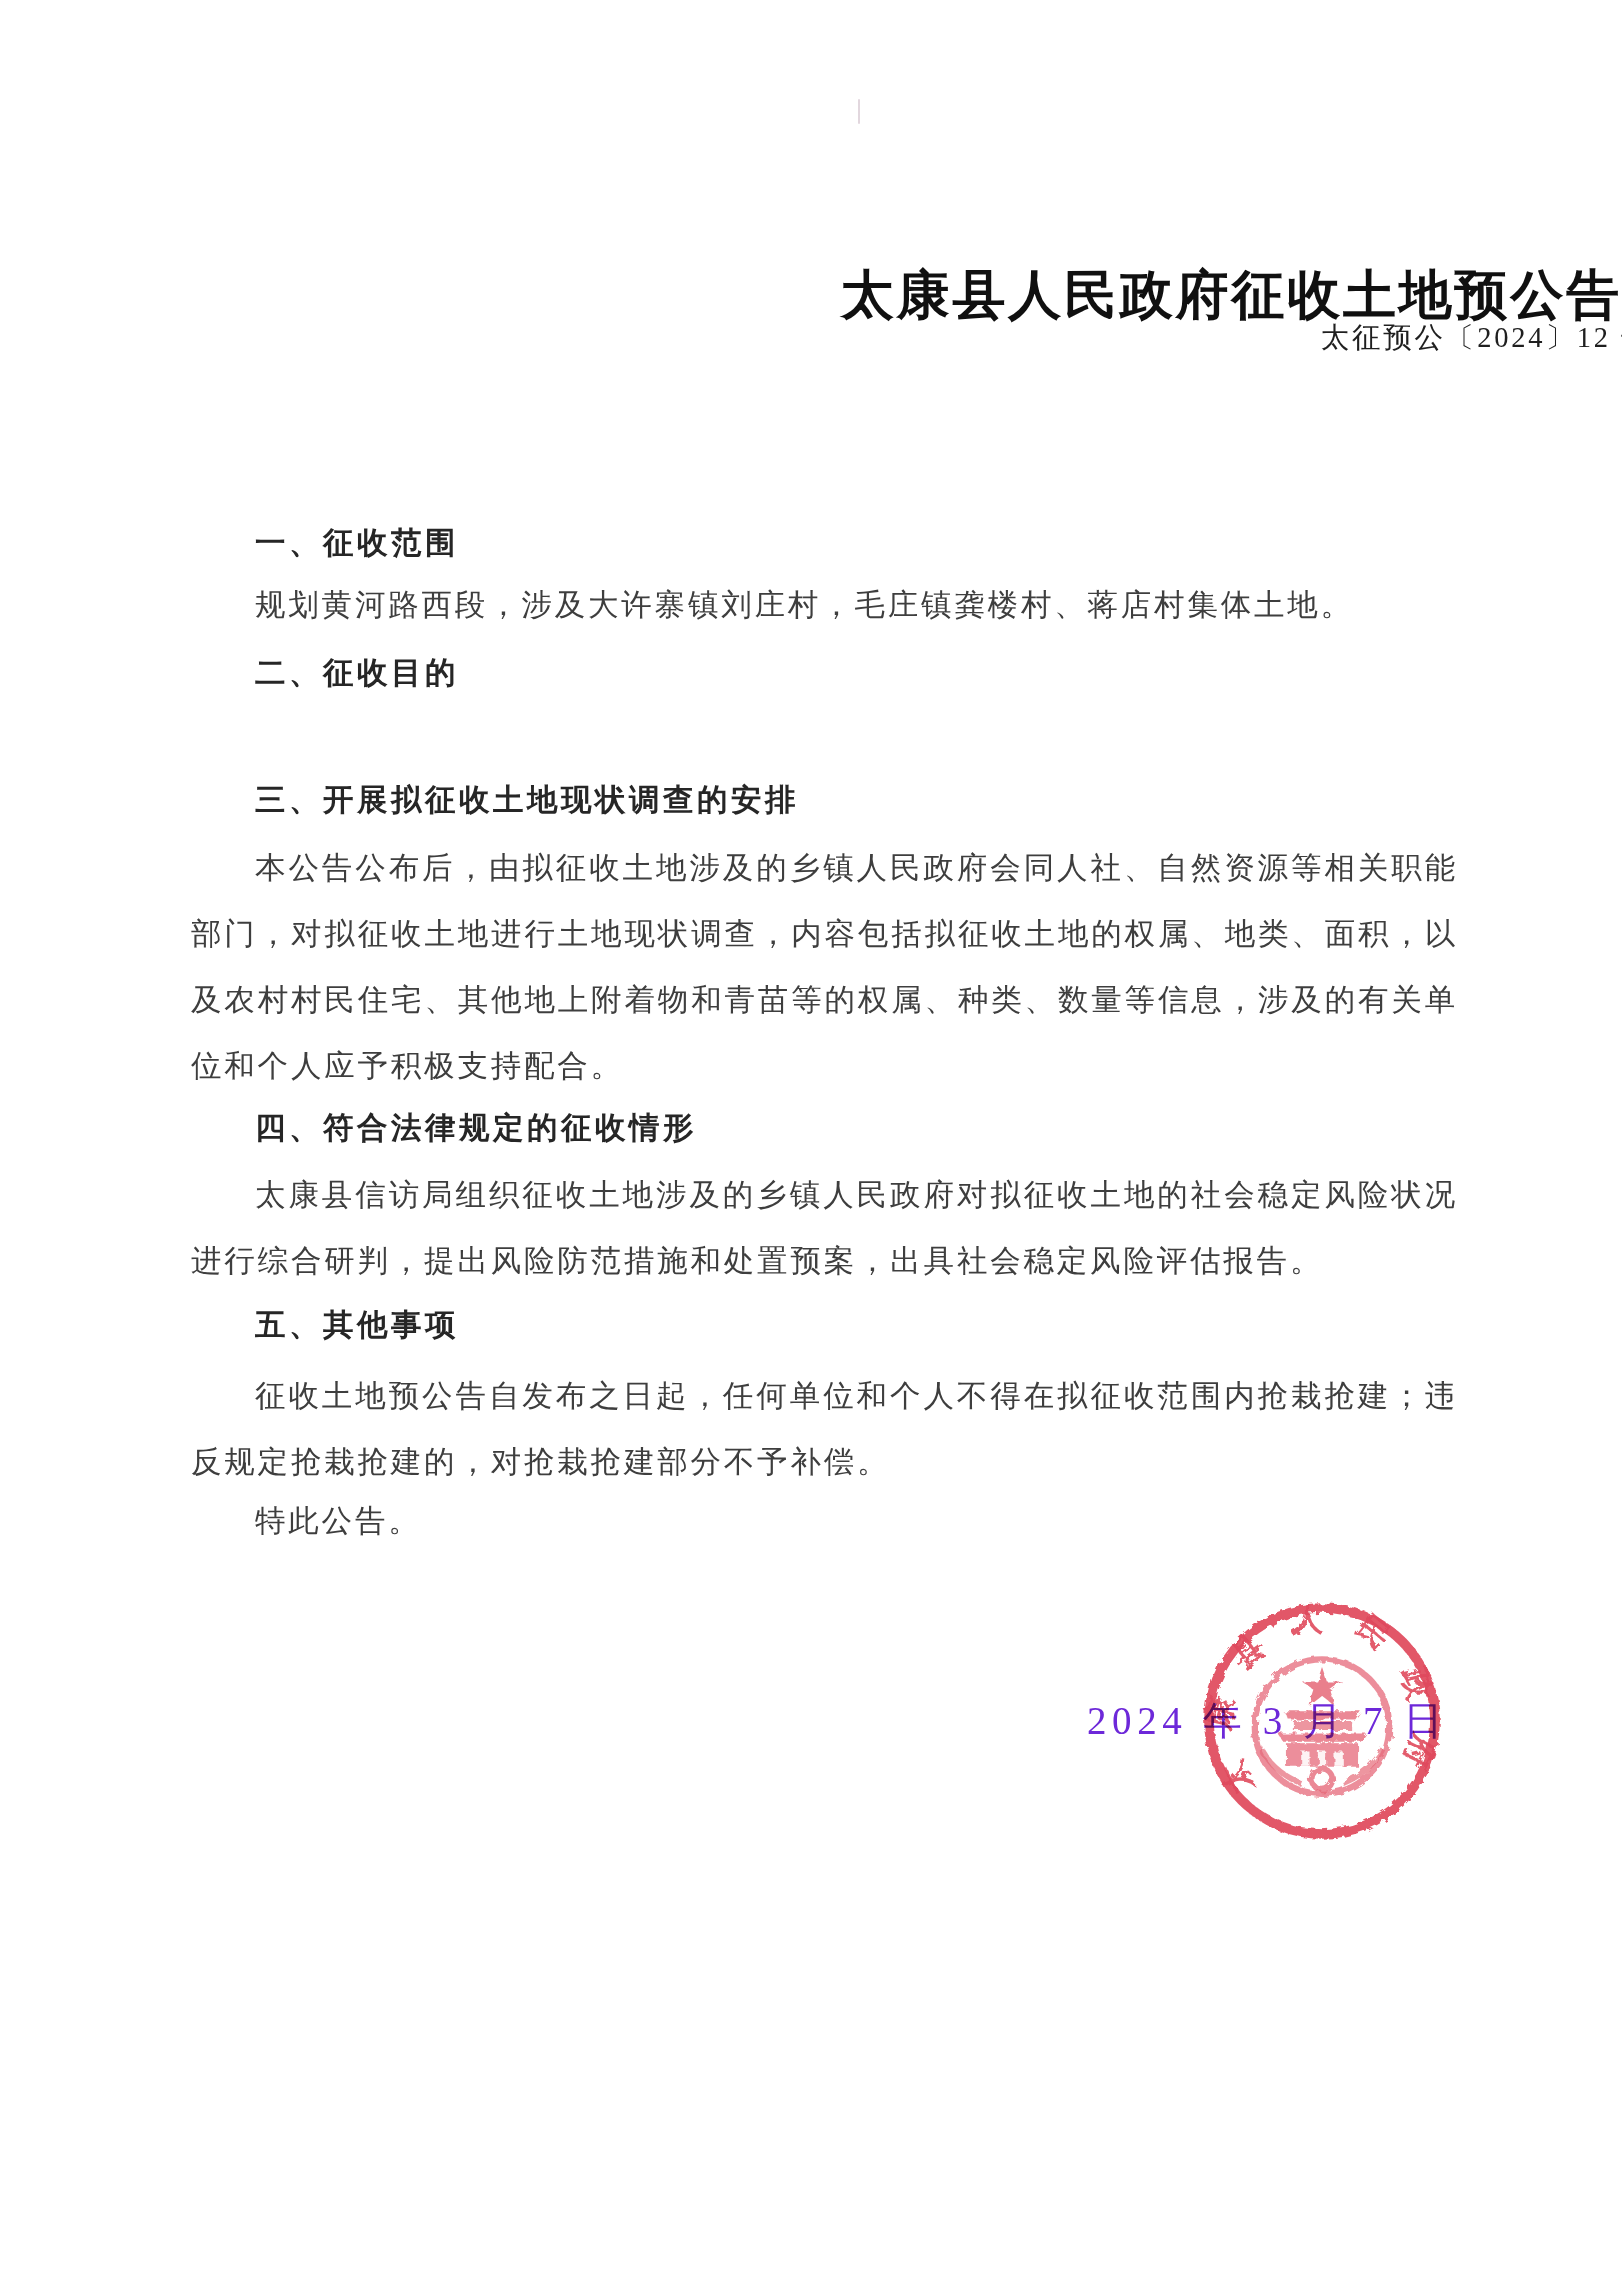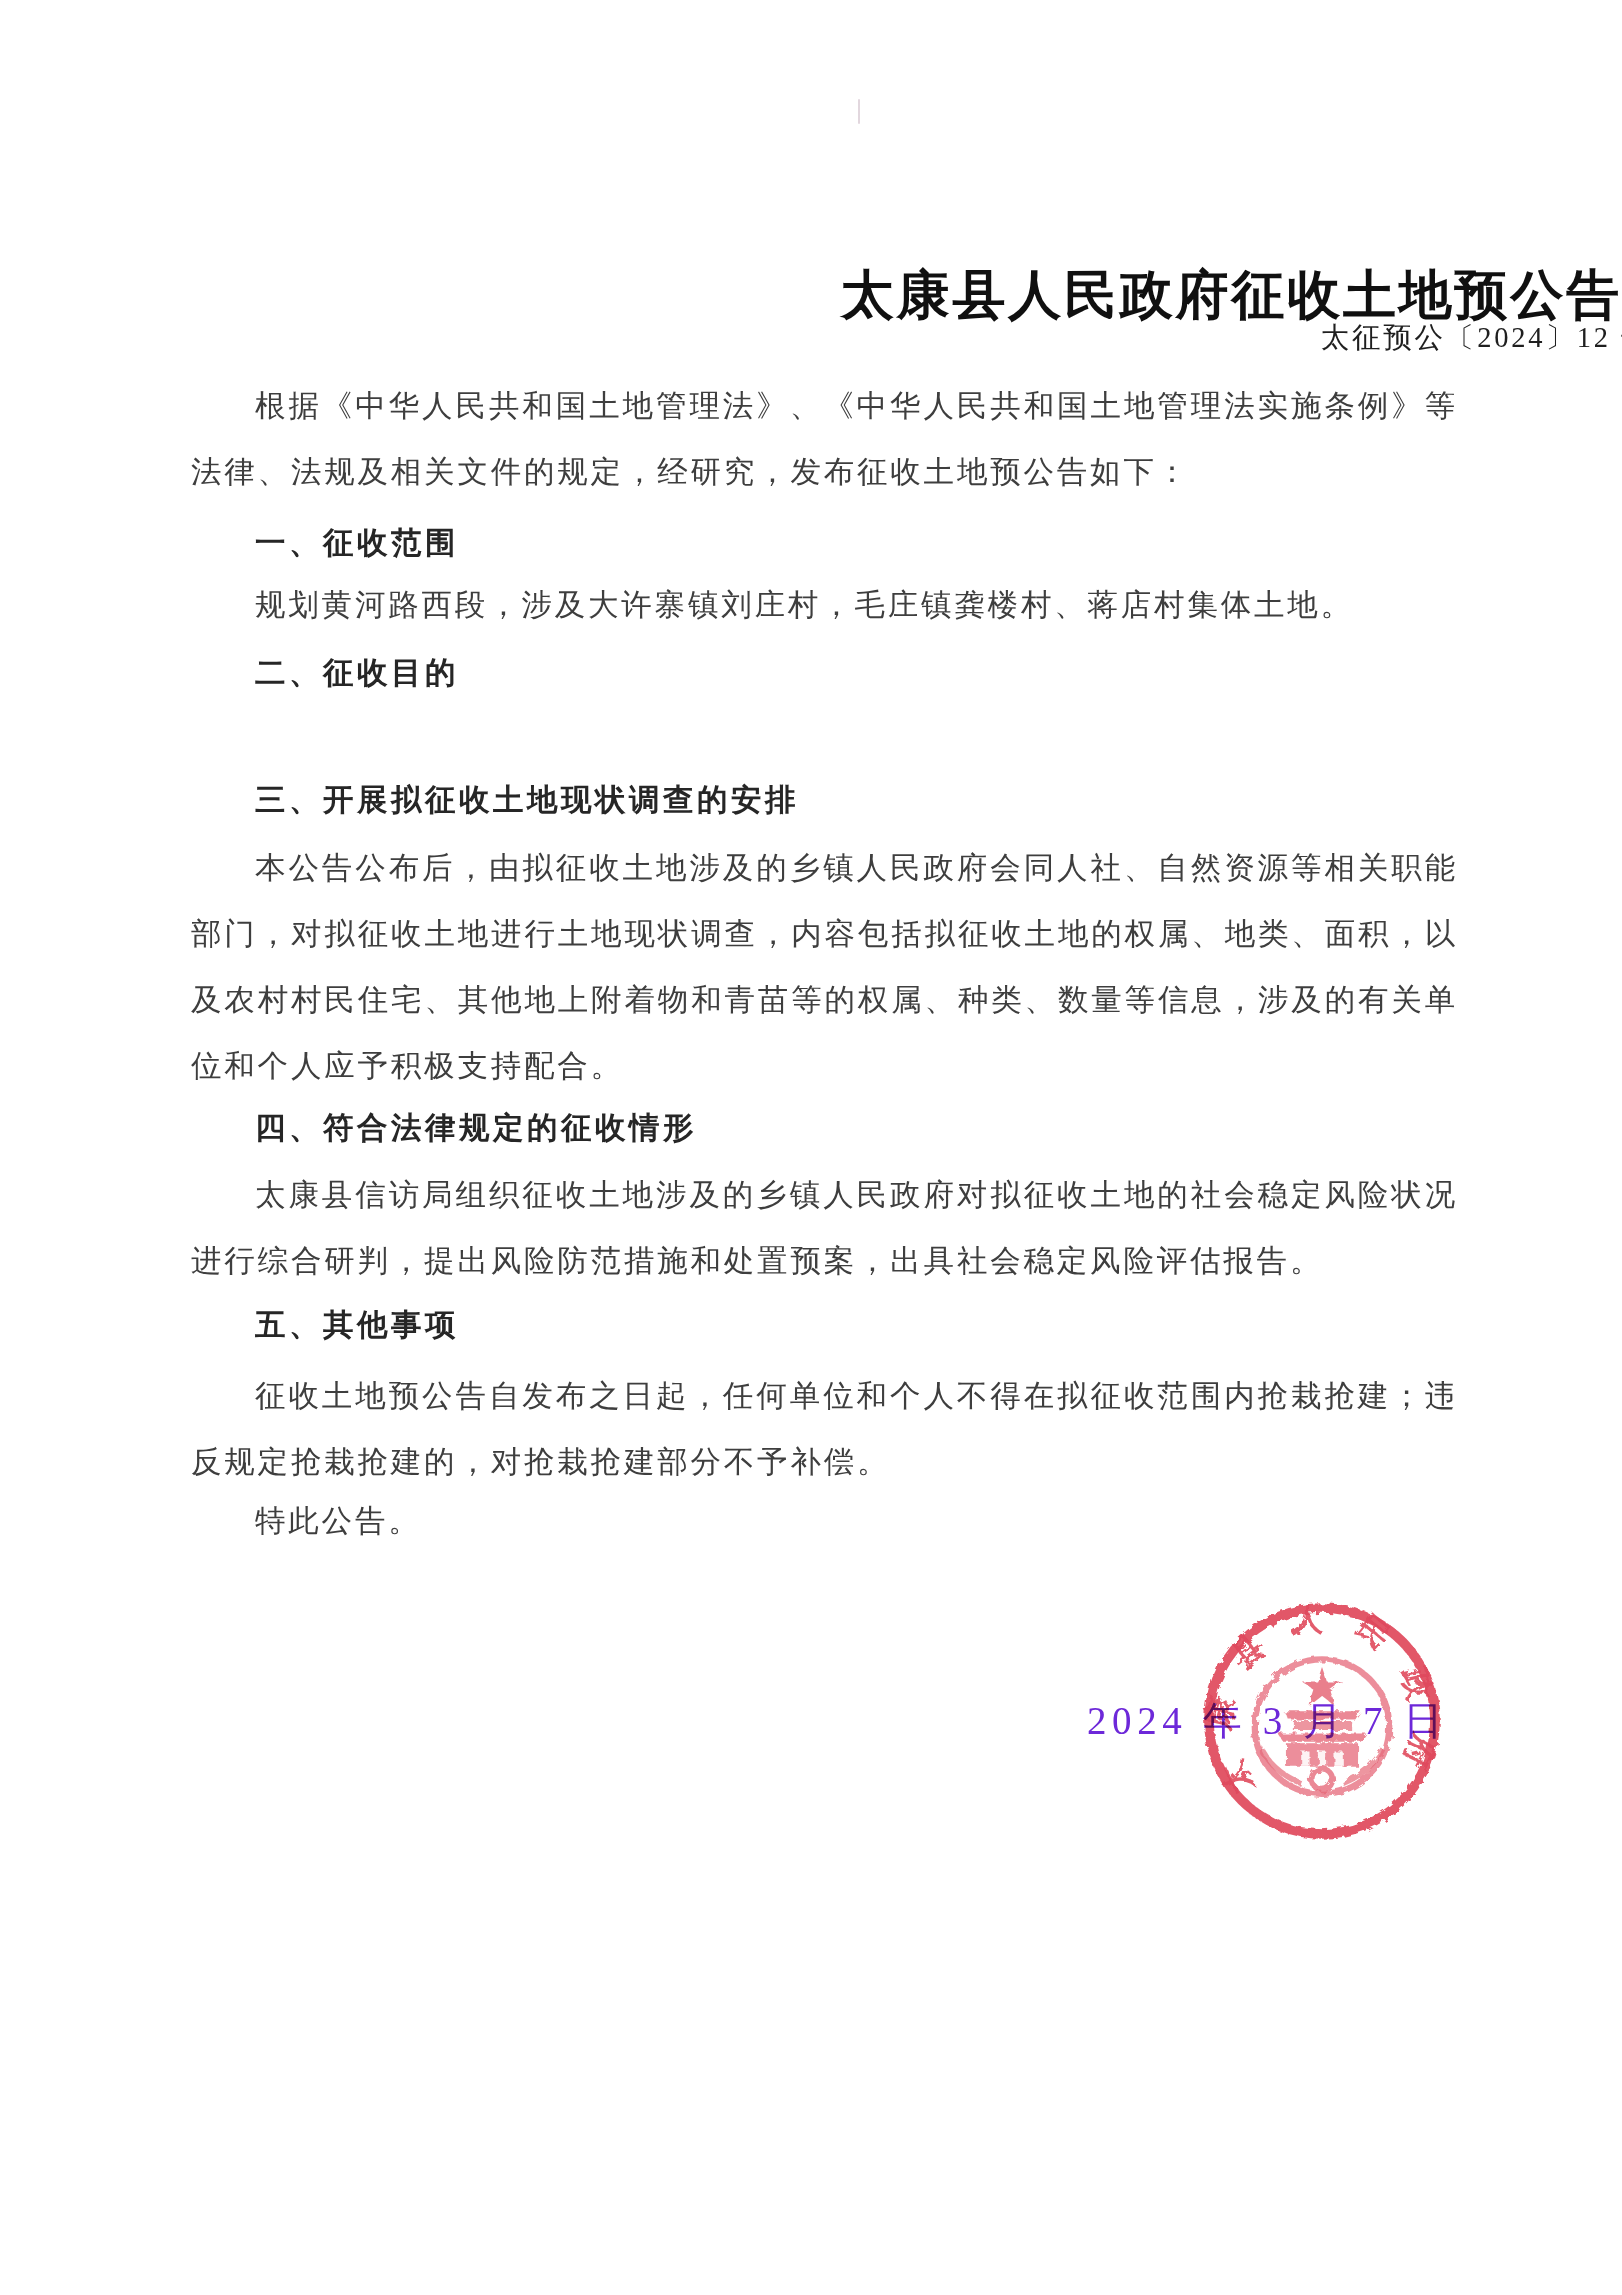--- a/index.html
+++ b/index.html
@@ -44,21 +44,20 @@
 <body>
 
 <div class="page">
 
   <div class="scan-artifact"></div>
 
   <h1 class="doc-title">太康县人民政府征收土地预公告</h1>
 
   <div class="doc-number">太征预公〔2024〕12 号</div>
 
-  <p class="block indent" style="top:373px">根据《中华人民共和国土地管理法》、《中华人民共和国土地管理法实施条例》等法律、法规及相关文件的规定，经研究，发布征收土地预公告如下：</p>
 
   <p class="block indent heading" style="top:509px">一、征收范围</p>
   <p class="block indent" style="top:572px">规划黄河路西段，涉及大许寨镇刘庄村，毛庄镇龚楼村、蒋店村集体土地。</p>
 
   <p class="block indent heading" style="top:639px">二、征收目的</p>
 
   <p class="block indent heading" style="top:766px">三、开展拟征收土地现状调查的安排</p>
   <p class="block indent" style="top:835px">本公告公布后，由拟征收土地涉及的乡镇人民政府会同人社、自然资源等相关职能部门，对拟征收土地进行土地现状调查，内容包括拟征收土地的权属、地类、面积，以及农村村民住宅、其他地上附着物和青苗等的权属、种类、数量等信息，涉及的有关单位和个人应予积极支持配合。</p>
 
   <p class="block indent heading" style="top:1094px">四、符合法律规定的征收情形</p>

